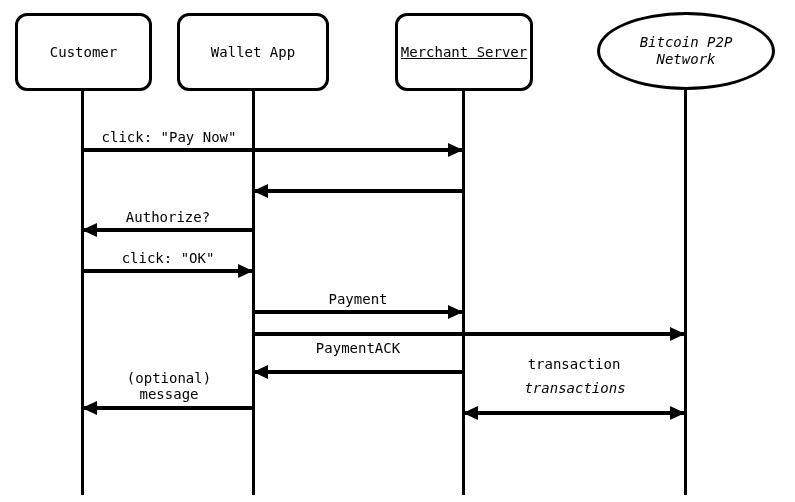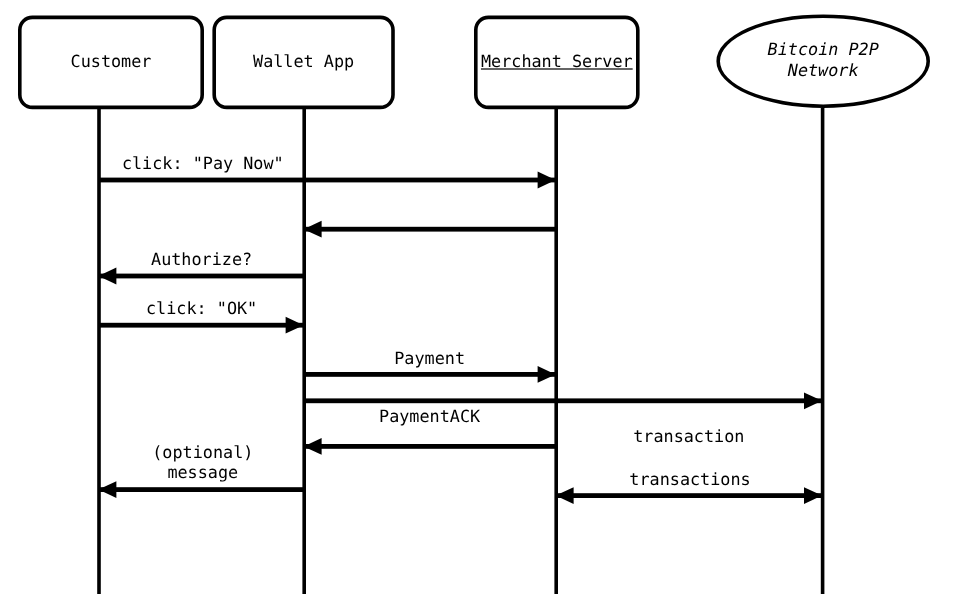--- a/index.html
+++ b/index.html
@@ -25,21 +25,21 @@
     background: #fff;
     display: flex;
     align-items: center;
     justify-content: center;
     text-align: center;
     font-size: 14px;
     line-height: 17px;
   }
   .actor.rect    { border-radius: 12px; }
   .actor.ellipse { border-radius: 50%; font-style: italic; }
-  .a-customer { left: 15px;  top: 13px; width: 155px; height: 78px; }
+  .a-customer { left: 15px;  top: 13px; width: 137px; height: 78px; }
   .a-wallet   { left: 177px; top: 13px; width: 152px; height: 78px; }
   .a-merchant { left: 395px; top: 13px; width: 138px; height: 78px; text-decoration: underline; }
   .a-bitcoin  { left: 597px; top: 12px; width: 178px; height: 78px; }
   .a-bitcoin .actor-label { width: 110px; }
 
   
   .lifeline {
     position: absolute;
     top: 90px;
     width: 3px;
@@ -118,21 +118,21 @@
 
   
   .m8-line  { left: 82px; top: 406px; width: 171px; }
   .m8-head  { left: 82px; top: 401px; }
   .m8-label { left: 169px; top: 370px; }
 
   
   .m9-line   { left: 463px; top: 411px; width: 222px; }
   .m9-headL  { left: 463px; top: 406px; }
   .m9-headR  { left: 670px; top: 406px; }
-  .m9-label  { left: 575px; top: 392px; }
+  .m9-label  { left: 575px; top: 380px; font-style: italic; }
 </style>
 </head>
 <body>
 
 <div class="diagram">
 
   <div class="actor rect a-customer">
     <span class="actor-label">Customer</span>
   </div>
   <div class="actor rect a-wallet">

